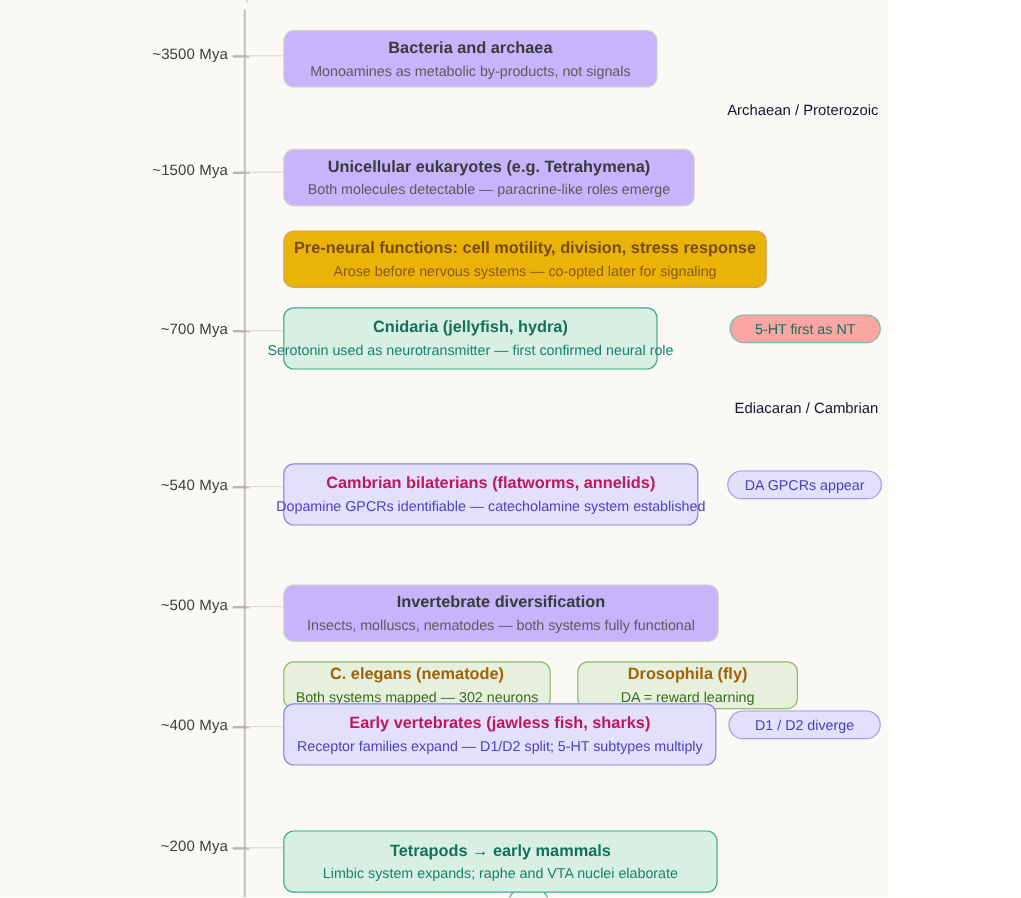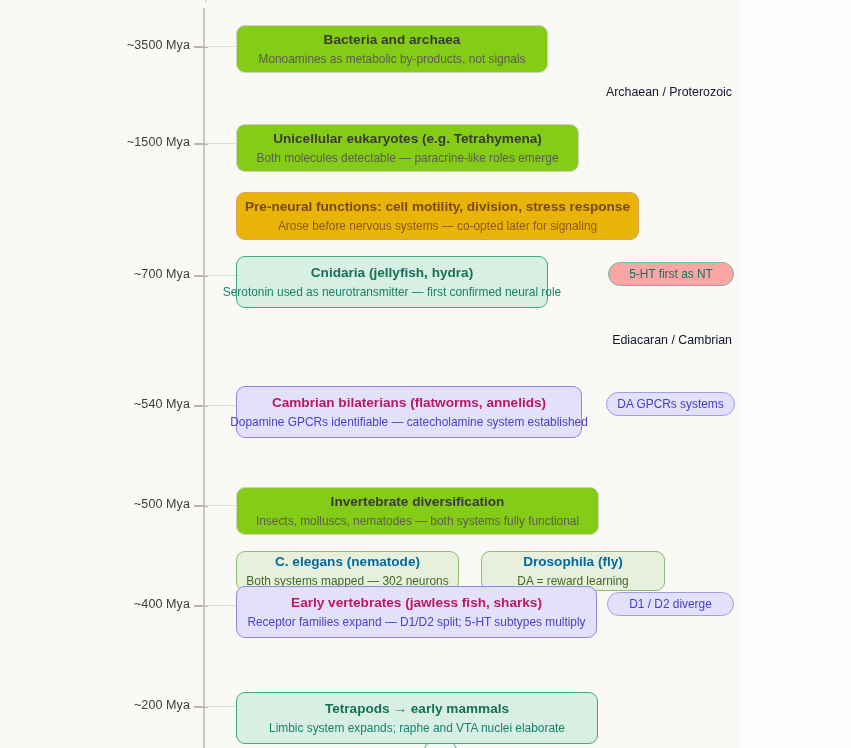--- a/index.html
+++ b/index.html
@@ -48,38 +48,38 @@
   }
   .card .title{
     font-size:13.6px;font-weight:bold;white-space:nowrap;
     line-height:1.25;
   }
   .card .sub{
     font-size:11.9px;white-space:nowrap;line-height:1.25;
     margin-top:3px;
   }
   
-  .c-neutral{background:#84cc16;border-color:#d3d0c7;text-align:center;}
+  .c-neutral{background:#c4b5fd;border-color:#d3d0c7;text-align:center;}
   .c-neutral .title{color:#3a3a38;}
   .c-neutral .sub{color:#5d5b56;}
   
   .c-amber{background:#eab308;border-color:#d9a25e;}
   .c-amber .title{color:#7a4a12;}
   .c-amber .sub{color:#8a5a1c;}
   
   .c-teal{background:#d8f0e4;border-color:#3fa98a;}
   .c-teal .title{color:#14705a;}
   .c-teal .sub{color:#18826a;}
   
   .c-indigo{background:#e2e0fb;border-color:#8b86e8;}
   .c-indigo .title{color:#be185d;}
   .c-indigo .sub{color:#4d41c4;}
   
   .c-olive{background:#e6f0dc;border-color:#8fbd6e;}
-  .c-olive .title{color:#0369a1;}
+  .c-olive .title{color:#a16207;}
   .c-olive .sub{color:#3d6b22;}
 
   
   .pill{
     position:absolute;
     border-radius:999px;border:1.2px solid;
     box-sizing:border-box;
     display:flex;align-items:center;justify-content:center;
     font-size:11.9px;white-space:nowrap;
   }
@@ -175,17 +175,17 @@
       <div class="title">Early vertebrates (jawless fish, sharks)</div>
       <div class="sub">Receptor families expand — D1/D2 split; 5-HT subtypes multiply</div>
     </div>
     <div class="card c-teal" style="left: 236px; top: 692px; width: 362px; height: 52px; z-index: 19;">
       <div class="title">Tetrapods → early mammals</div>
       <div class="sub">Limbic system expands; raphe and VTA nuclei elaborate</div>
     </div>
   </div>
 <div id="badges-layer">
     <div class="pill p-teal" style="left: 608px; top: 262px; width: 126px; height: 24px; z-index: 40;">5-HT first as NT</div>
-    <div class="pill p-indigo" style="left: 606px; top: 392px; width: 129px; height: 24px; z-index: 40;">DA GPCRs systems</div>
+    <div class="pill p-indigo" style="left: 606px; top: 392px; width: 129px; height: 24px; z-index: 40;">DA GPCRs appear</div>
     <div class="pill p-indigo" style="left: 607px; top: 592px; width: 127px; height: 24px; z-index: 40;">D1 / D2 diverge</div>
   </div>
 
 <div id="bottom-node"></div>
 
 </body></html>

